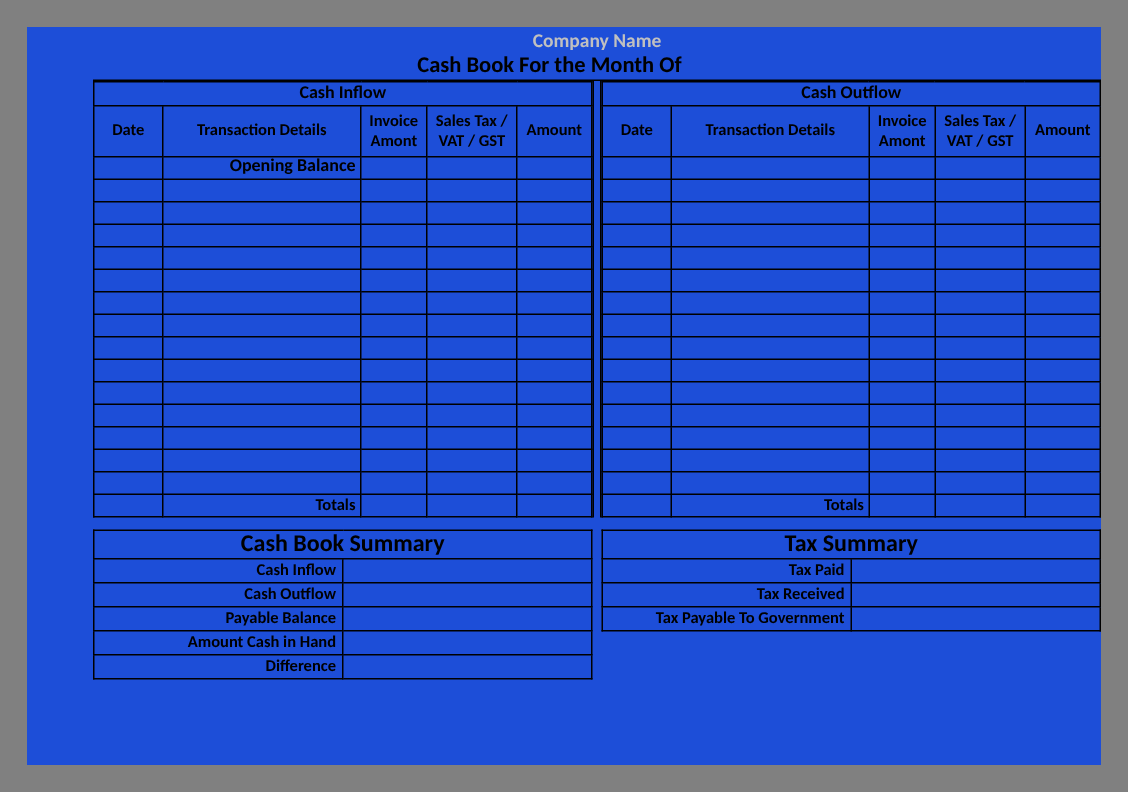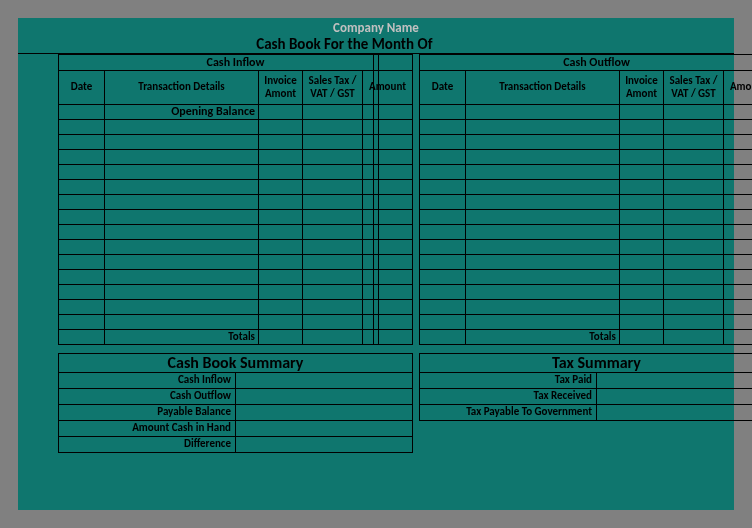--- a/index.html
+++ b/index.html
@@ -5,24 +5,25 @@
   * { box-sizing: border-box; margin: 0; padding: 0; }
   body {
     background: #808080;
     font-family: Calibri, Arial, sans-serif;
     width: 752px;
     height: 528px;
     padding: 18px;
     overflow: hidden;
   }
   .page {
-    background: #0f766e;
+    background: #1d4ed8;
     width: 100%;
     height: 100%;
     position: relative;
+    padding-left: 44px;
   }
   .company-name {
     text-align: center;
     color: #c0c0c0;
     font-size: 13px;
     font-weight: bold;
     padding-top: 2px;
   }
   .title-row {
     text-align: center;
@@ -40,21 +41,20 @@
   }
   .gap {
     width: 6px;
     border-left: 1px solid #000;
     border-right: 1px solid #000;
   }
   table {
     border-collapse: collapse;
     width: 100%;
     table-layout: fixed;
-    margin-left: 40px;
   }
   td, th {
     border: 1px solid #000;
     font-size: 11px;
     height: 15px;
     line-height: 1.1;
     padding: 0 2px;
     overflow: hidden;
   }
   th { font-weight: bold; text-align: center; }

